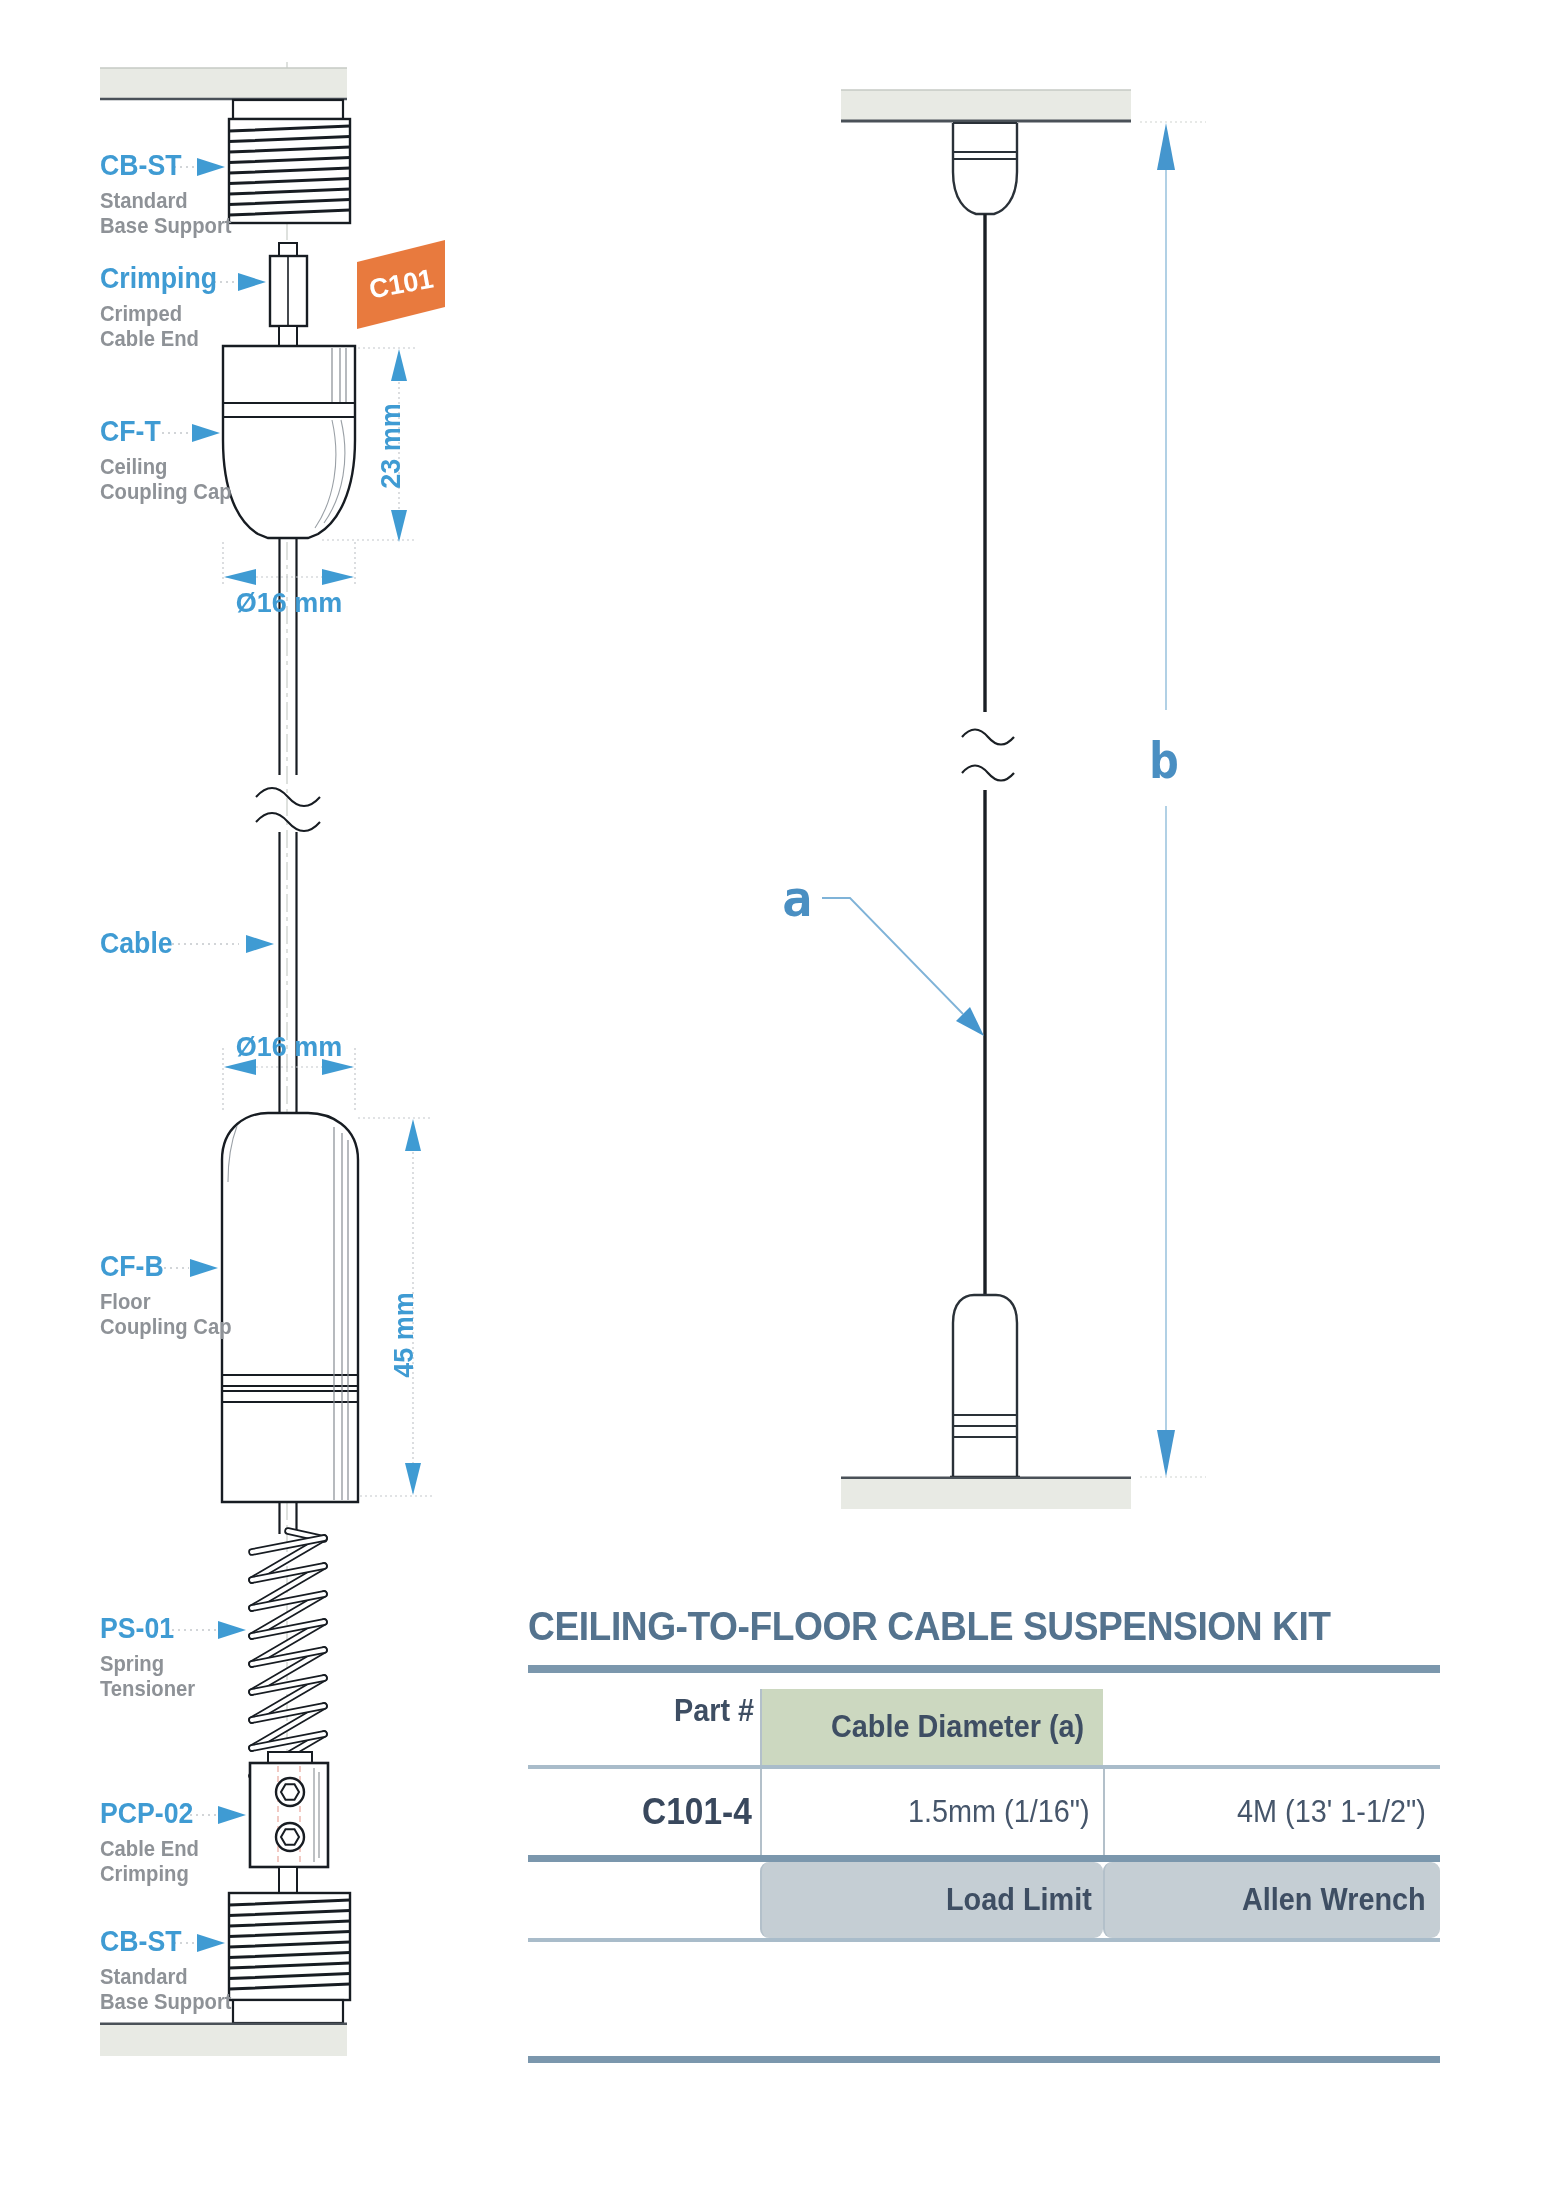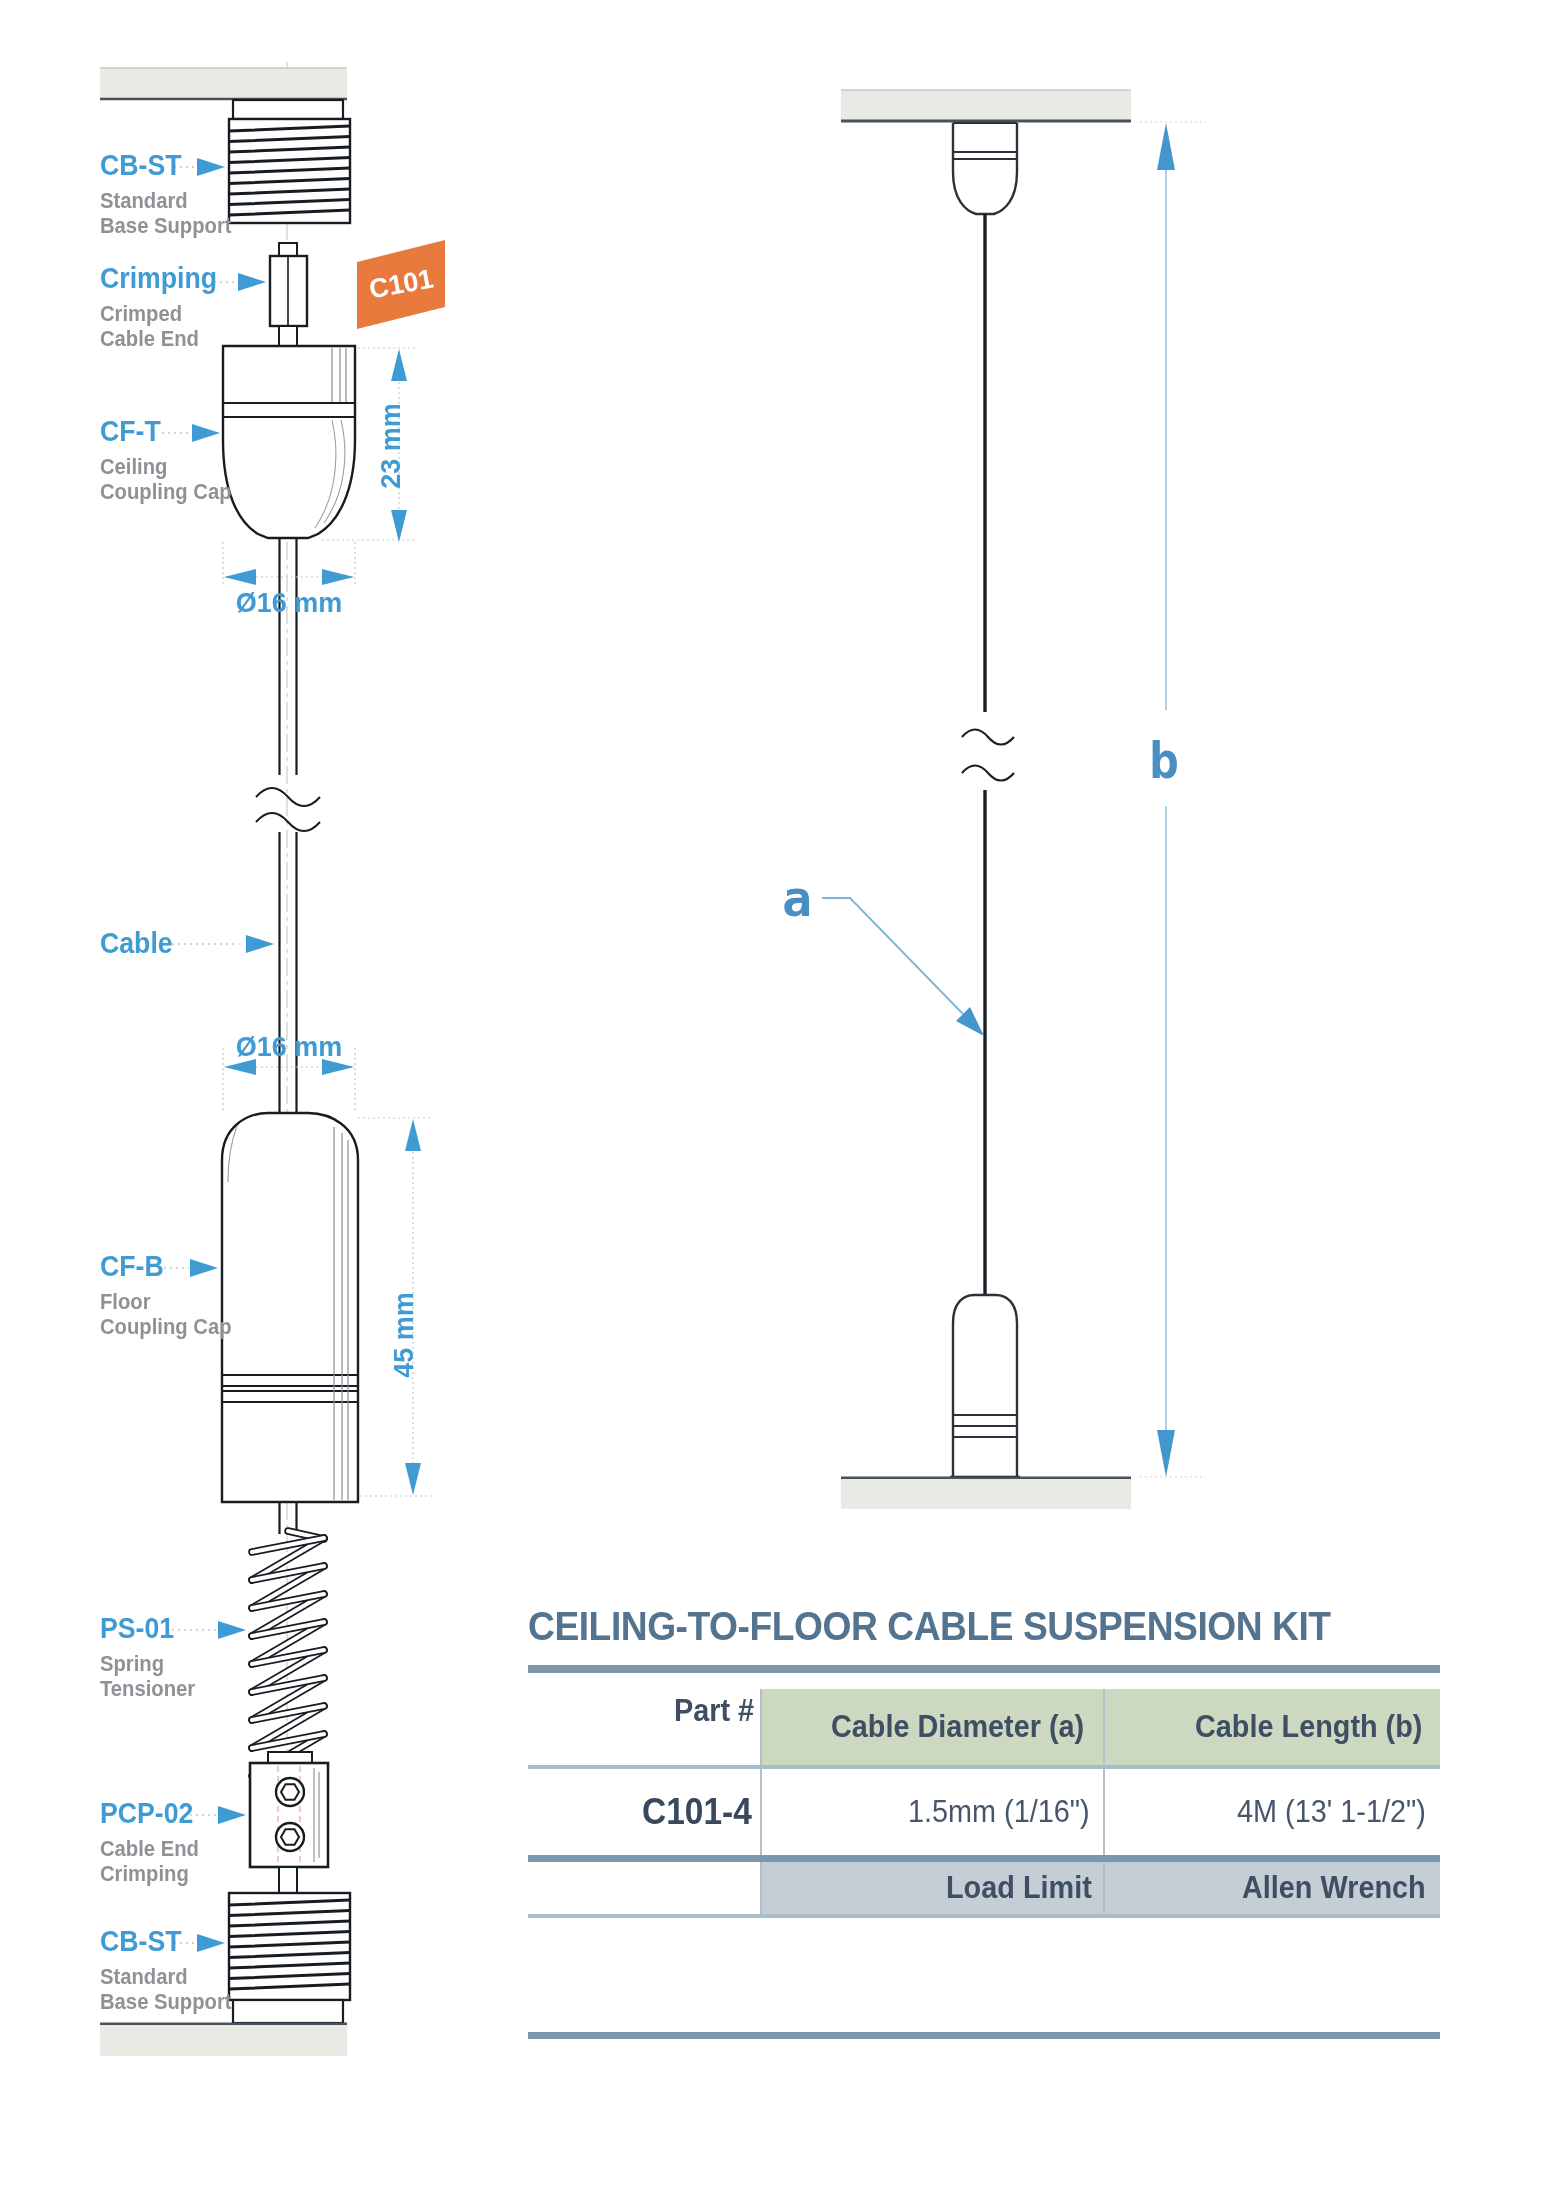--- a/index.html
+++ b/index.html
@@ -22,21 +22,21 @@
   .tbar.bot{height:7px;}
   .tsep{height:4px;background:#a9bcca;}
   .trow{display:grid;grid-template-columns:232px 343px 337px;}
   .cell{display:flex;flex-direction:column;justify-content:center;align-items:flex-end;
         padding-left:21px;box-sizing:border-box;background:#fff;}
   .cell.v2,.cell.v3{border-left:2px solid #b3c0ca;}
   .green{background:#ccd8c0;margin-top:16px;}
   .gray{background:#c5ced4;}
   .h-hdr1{height:76px;}
   .h-data1{height:86px;}
-  .h-hdr2{height:52px;}
+  .h-hdr2{height:76px;border-radius:9px;}
   .h-data2{height:114px;}
   .cell span{display:inline-block;transform:scaleX(.93);transform-origin:left center;white-space:nowrap;}
   .t-hdr{font:bold 31px "Liberation Sans",sans-serif;color:#3e4e63;}
   .t-val{font:normal 31px "Liberation Sans",sans-serif;color:#46566b;}
   .t-part{font:bold 36px "Liberation Sans",sans-serif;color:#39485d;}
   .t-note{font:normal 23px "Liberation Sans",sans-serif;color:#46566b;margin-top:3px;}
 </style>
 </head>
 <body>
 
@@ -282,23 +282,20 @@
   <div class="spec-table">
     <div class="tbar top"></div>
 
     <div class="trow">
       <div class="cell v1 h-hdr1">
         <span class="t-hdr">Part #</span>
       </div>
       <div class="cell v2 h-hdr1 green">
         <span class="t-hdr">Cable Diameter (a)</span>
       </div>
-      <div class="cell v3 h-hdr1 green">
-        <span class="t-hdr">Cable Length (b)</span>
-      </div>
     </div>
 
     <div class="tsep"></div>
 
     <div class="trow">
       <div class="cell v1 h-data1">
         <span class="t-part">C101-4</span>
       </div>
       <div class="cell v2 h-data1">
         <span class="t-val">1.5mm (1/16")</span>

